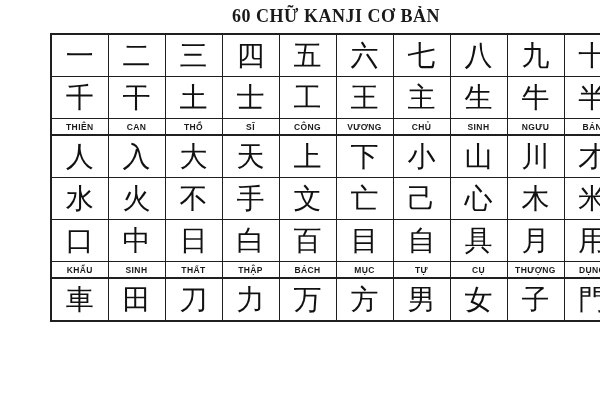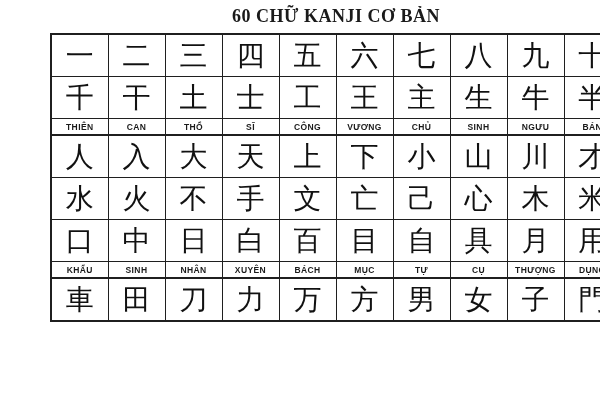--- a/index.html
+++ b/index.html
@@ -140,22 +140,22 @@
           <td>百</td>
           <td>目</td>
           <td>自</td>
           <td>具</td>
           <td>月</td>
           <td>用</td>
         </tr>
         <tr class="reading-row">
           <td>KHẨU</td>
           <td>SINH</td>
-          <td>NHÂN</td>
-          <td>XUYÊN</td>
+          <td>THẤT</td>
+          <td>THẬP</td>
           <td>BÁCH</td>
           <td>MỤC</td>
           <td>TỰ</td>
           <td>CỤ</td>
           <td>THƯỢNG</td>
           <td>DỤNG</td>
         </tr>
         <tr class="kanji-row">
           <td>車</td>
           <td>田</td>

